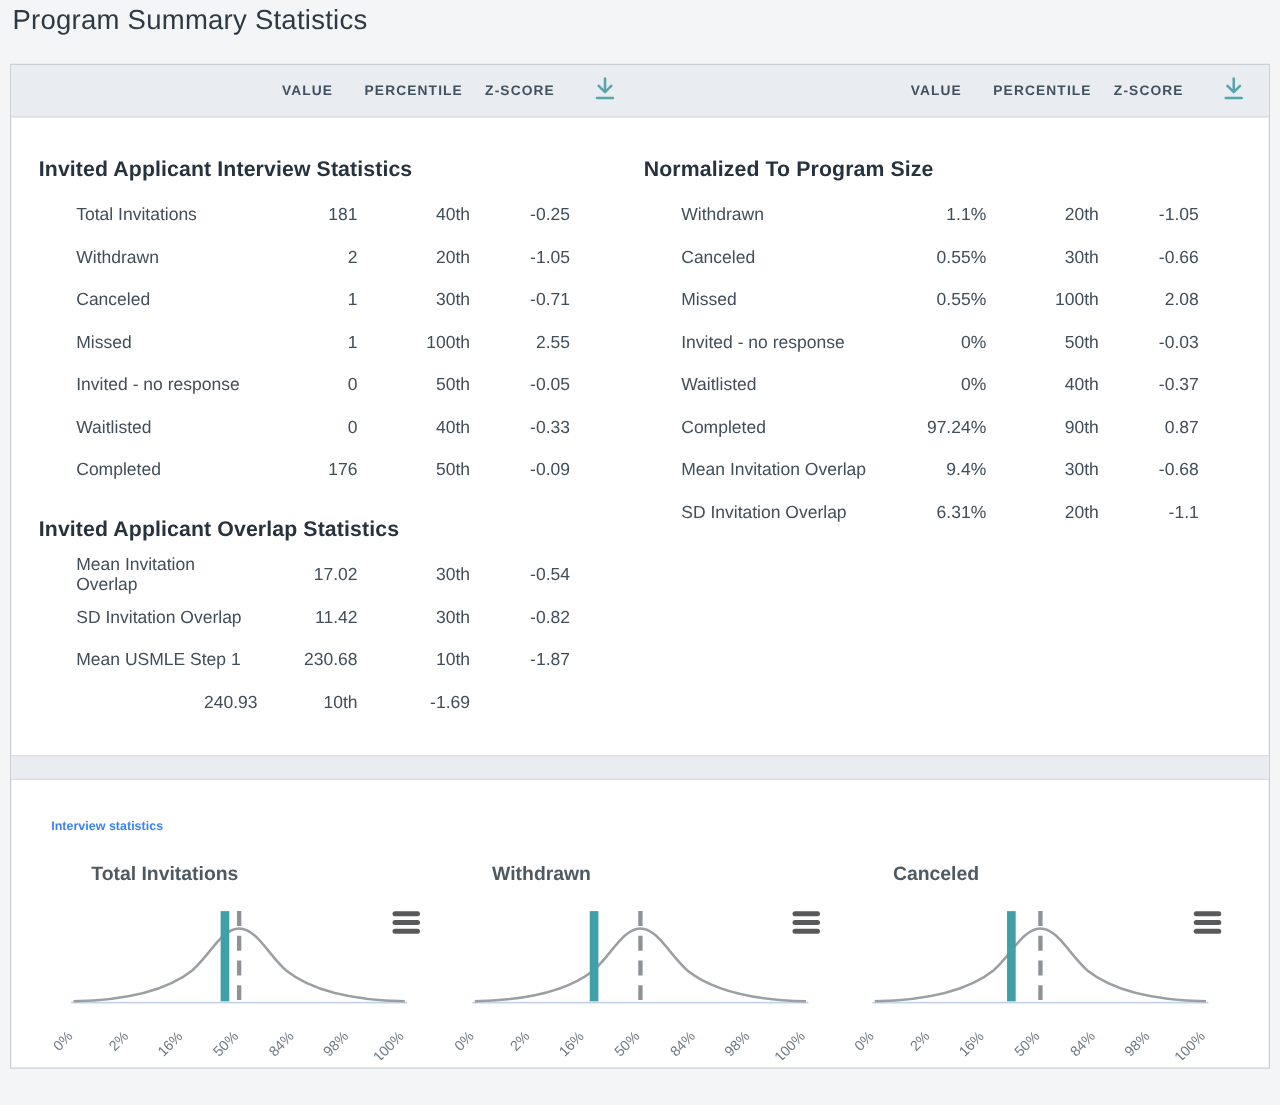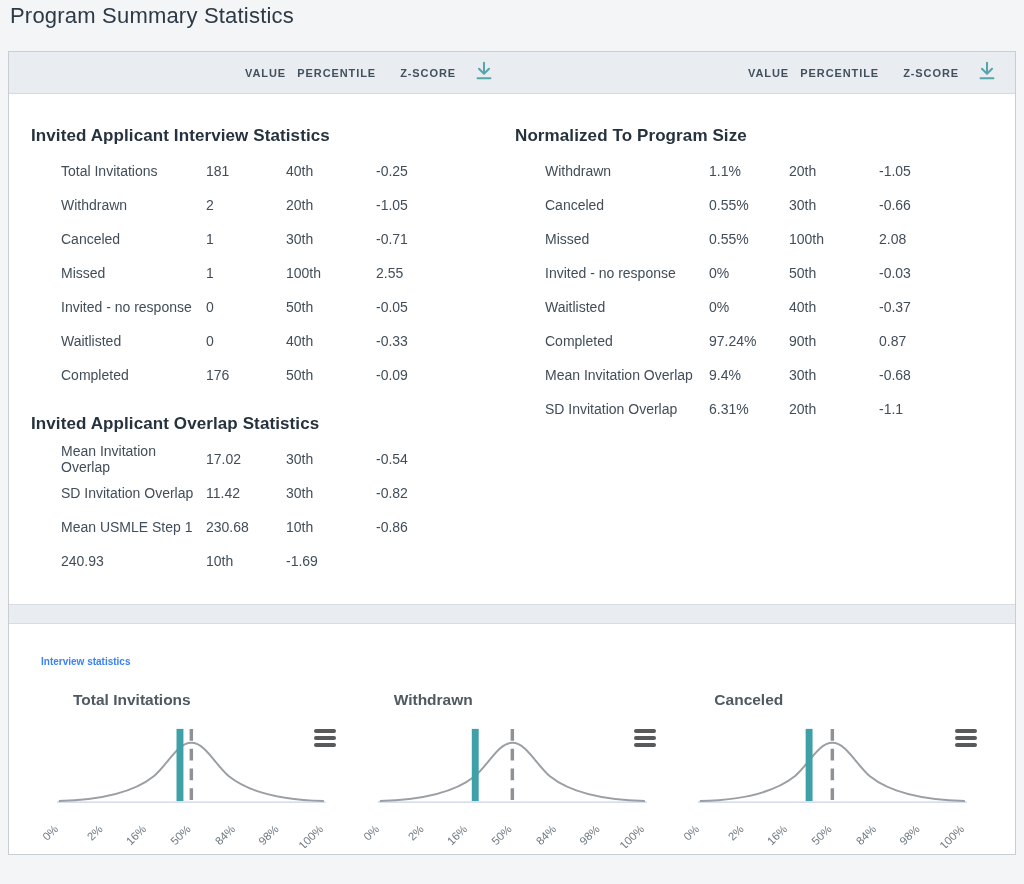--- a/index.html
+++ b/index.html
@@ -29,21 +29,21 @@
   }
   
   .card-header{
     display:flex;background:#e9edf1;border-bottom:1px solid #d5dade;height:42px;
   }
   .header-group{
     flex:1 1 50%;display:grid;align-items:center;
     grid-template-columns:1fr 80px 90px 80px 56px;
   }
   .header-label{
-    font-size:11px;font-weight:700;letter-spacing:.9px;color:#40505c;text-align:right;
+    font-size:11px;font-weight:700;letter-spacing:.9px;color:#40505c;text-align:center;
     white-space:nowrap;
   }
   .dl-btn{
     background:none;border:none;cursor:pointer;justify-self:center;
     width:28px;height:28px;display:flex;align-items:center;justify-content:center;
   }
   .dl-btn svg{stroke:var(--accent);}
   
   .card-body{display:flex;padding:10px 0 26px;}
   .stats-col{flex:1 1 50%;}
@@ -51,21 +51,21 @@
   .stats-col.right{padding-left:3px;}
   .section-title{
     font-size:17px;font-weight:700;color:var(--heading);
     margin:22px 0 8px 0;letter-spacing:.1px;
   }
   .stat-row{
     display:grid;grid-template-columns:1fr 80px 90px 80px;
     margin-left:30px;margin-right:56px;height:34px;align-items:center;
     font-size:14px;color:var(--text);
   }
-  .stat-row .num{text-align:left;}
+  .stat-row .num{text-align:right;}
   
   .band{height:20px;background:#e9edf1;border-top:1px solid #d8dde2;border-bottom:1px solid #d8dde2;}
   
   .charts-panel{padding:32px 22px 6px;}
   .charts-title{font-size:10px;font-weight:700;color:#3b82f6;margin:0 0 24px 10px;}
   .charts-row{display:flex;}
   .chart{flex:1 1 33%;padding:0 12px;}
   .chart-title{font-size:15.5px;font-weight:600;color:#4e5962;margin-left:30px;display:block;}
   .plot-wrap{position:relative;margin-top:10px;}
   .menu-btn{
@@ -174,21 +174,21 @@
         <span>SD Invitation Overlap</span>
         <span class="num">11.42</span>
         <span class="num">30th</span>
         <span class="num">-0.82</span>
       </div>
 
       <div class="stat-row">
         <span>Mean USMLE Step 1</span>
         <span class="num">230.68</span>
         <span class="num">10th</span>
-        <span class="num">-0.86</span>
+        <span class="num">-1.87</span>
       </div>
       <div class="stat-row">
         <span class="num">240.93</span>
         <span class="num">10th</span>
         <span class="num">-1.69</span>
       </div>
     </div>
 
     <div class="stats-col right">
       <h2 class="section-title">Normalized To Program Size</h2>

